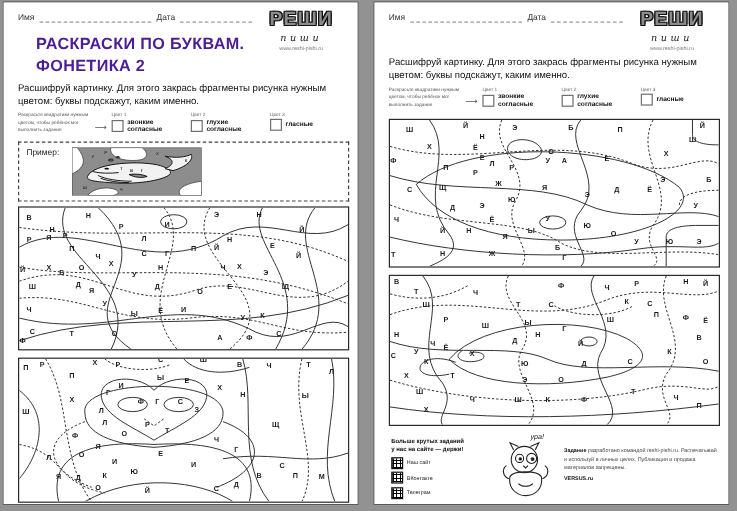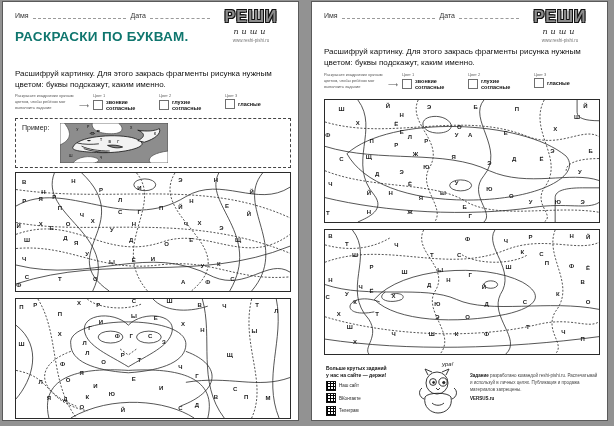--- a/index.html
+++ b/index.html
@@ -24,21 +24,21 @@
 
   
   .logo{position:absolute;right:10px;top:6px;width:74px;text-align:center;}
   .logo-title{
     font-size:16px;font-weight:900;letter-spacing:1px;color:#8c8c8c;
     text-shadow:-1px -1px 0 #111,1px -1px 0 #111,-1px 1px 0 #111,1px 1px 0 #111;
   }
   .logo-script{font-family:"DejaVu Serif", serif;font-style:italic;font-size:8px;letter-spacing:3px;color:#222;margin-top:1px;}
   .logo-site{font-size:4.5px;color:#777;margin-top:2px;}
 
-  .title{position:absolute;left:12px;top:26px;font-size:13.5px;font-weight:800;letter-spacing:.3px;color:#0f766e;line-height:1.35;}
+  .title{position:absolute;left:27px;top:26px;font-size:13.5px;font-weight:800;letter-spacing:.3px;color:#4c1d95;line-height:1.35;}
 
   .instruction{position:absolute;left:12px;width:258px;font-size:8px;line-height:1.4;color:#111;}
   #page1 .instruction{top:66px;}
   #page2 .instruction{top:44px;}
 
   
   .legend{position:absolute;left:12px;width:276px;height:26px;display:flex;align-items:flex-start;}
   #page1 .legend{top:91px;}
   #page2 .legend{top:70px;}
   .legend-note{width:66px;font-size:4px;line-height:1.5;color:#555;}
@@ -94,20 +94,21 @@
   </div>
 
   <div class="logo">
     <div class="logo-title">РЕШИ</div>
     <div class="logo-script">пиши</div>
     <div class="logo-site">www.reshi-pishi.ru</div>
   </div>
 
   <div class="title">
     <div>РАСКРАСКИ ПО БУКВАМ.</div>
+    <div>ФОНЕТИКА 2</div>
   </div>
 
   <div class="instruction">Расшифруй картинку. Для этого закрась фрагменты рисунка нужным цветом: буквы подскажут, каким именно.</div>
 
   <div class="legend">
     <div class="legend-note">Раскрасьте квадратики нужным цветом, чтобы ребёнок мог выполнить задание</div>
     <div class="legend-arrow">⟶</div>
     <div class="legend-item">
       <div class="legend-tag">Цвет 1</div>
       <div class="legend-check">

